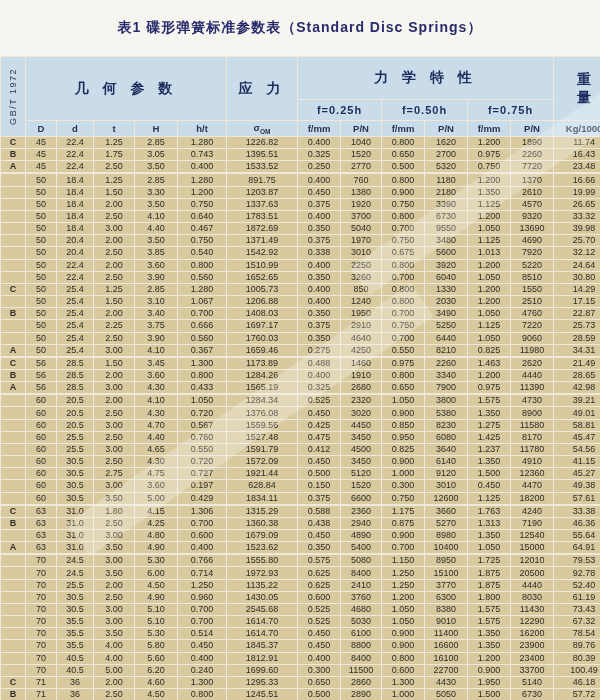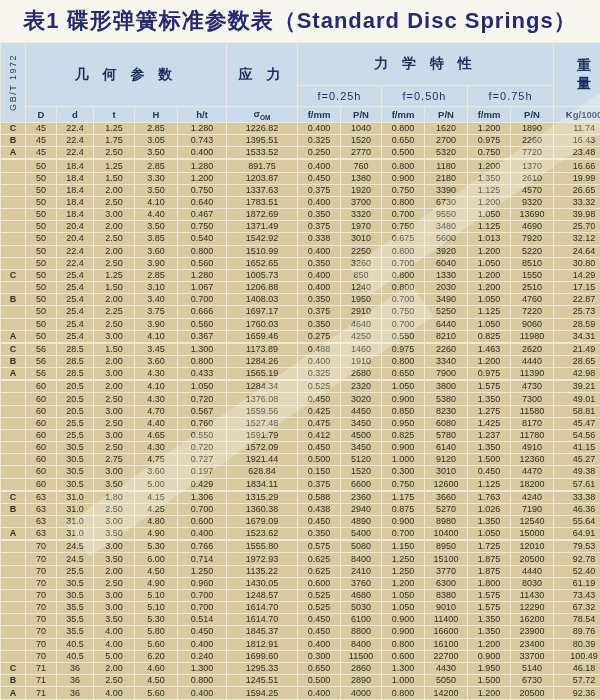--- a/index.html
+++ b/index.html
@@ -4,23 +4,23 @@
 <style>
   html,body{margin:0;padding:0;}
   .page{
     position:relative;
     width:600px;height:700px;
     background:#f6f5f0;
     overflow:hidden;
     font-family:"Liberation Sans",sans-serif;
   }
   .title-bar{
-    height:42px;
+    height:56px;
     display:flex;align-items:center;justify-content:center;
-    font-size:22px;font-weight:bold;
+    font-size:14px;font-weight:bold;
     color:#272a6b;
     letter-spacing:1px;
     background:#f6f5f0;
   }
   table.spring{
     width:600px;height:660px;
     table-layout:fixed;
     border-collapse:separate;
     border-spacing:1px;
     background:#efe9d9;           
@@ -28,21 +28,21 @@
   }
   thead td{
     background:#cadce9;
     color:#1c2c5e;
     text-align:center;
     vertical-align:middle;
     padding:0;
   }
   td.group-label{font-size:14px;font-weight:bold;letter-spacing:5px;}
   td.weight-label{font-size:14px;font-weight:bold;line-height:1.25;}
-  td.defl-label{font-size:11px;font-weight:normal;letter-spacing:1px;height:20px;}
+  td.defl-label{font-size:11px;font-weight:bold;letter-spacing:1px;height:20px;}
   tr.col-row td{font-size:9.5px;font-weight:bold;height:15px;color:#27324f;}
   td.gbt-cell{background:#cadce9;}
   .gbt-text{
     writing-mode:vertical-rl;
     transform:rotate(180deg);
     margin:0 auto;
     font-size:9px;
     letter-spacing:1.5px;
     color:#2a3350;
     white-space:nowrap;
@@ -261,21 +261,21 @@
         </tr>
         <tr>
           <td class="grade"></td>
           <td>50</td>
           <td>18.4</td>
           <td>3.00</td>
           <td>4.40</td>
           <td>0.467</td>
           <td>1872.69</td>
           <td>0.350</td>
-          <td>3320</td>
+          <td>5040</td>
           <td>0.700</td>
           <td>9550</td>
           <td>1.050</td>
           <td>13690</td>
           <td>39.98</td>
         </tr>
         <tr>
           <td class="grade"></td>
           <td>50</td>
           <td>20.4</td>
@@ -537,21 +537,21 @@
           <td>20.5</td>
           <td>2.50</td>
           <td>4.30</td>
           <td>0.720</td>
           <td>1376.08</td>
           <td>0.450</td>
           <td>3020</td>
           <td>0.900</td>
           <td>5380</td>
           <td>1.350</td>
-          <td>7300</td>
+          <td>8900</td>
           <td>49.01</td>
         </tr>
         <tr>
           <td class="grade"></td>
           <td>60</td>
           <td>20.5</td>
           <td>3.00</td>
           <td>4.70</td>
           <td>0.567</td>
           <td>1559.56</td>
@@ -583,21 +583,21 @@
           <td class="grade"></td>
           <td>60</td>
           <td>25.5</td>
           <td>3.00</td>
           <td>4.65</td>
           <td>0.550</td>
           <td>1591.79</td>
           <td>0.412</td>
           <td>4500</td>
           <td>0.825</td>
-          <td>5780</td>
+          <td>3640</td>
           <td>1.237</td>
           <td>11780</td>
           <td>54.56</td>
         </tr>
         <tr>
           <td class="grade"></td>
           <td>60</td>
           <td>30.5</td>
           <td>2.50</td>
           <td>4.30</td>
@@ -696,21 +696,21 @@
           <td>63</td>
           <td>31.0</td>
           <td>2.50</td>
           <td>4.25</td>
           <td>0.700</td>
           <td>1360.38</td>
           <td>0.438</td>
           <td>2940</td>
           <td>0.875</td>
           <td>5270</td>
-          <td>1.026</td>
+          <td>1.313</td>
           <td>7190</td>
           <td>46.36</td>
         </tr>
         <tr>
           <td class="grade"></td>
           <td>63</td>
           <td>31.0</td>
           <td>3.00</td>
           <td>4.80</td>
           <td>0.600</td>
@@ -819,21 +819,21 @@
           <td>8030</td>
           <td>61.19</td>
         </tr>
         <tr>
           <td class="grade"></td>
           <td>70</td>
           <td>30.5</td>
           <td>3.00</td>
           <td>5.10</td>
           <td>0.700</td>
-          <td>1248.57</td>
+          <td>2545.68</td>
           <td>0.525</td>
           <td>4680</td>
           <td>1.050</td>
           <td>8380</td>
           <td>1.575</td>
           <td>11430</td>
           <td>73.43</td>
         </tr>
         <tr>
           <td class="grade"></td>

